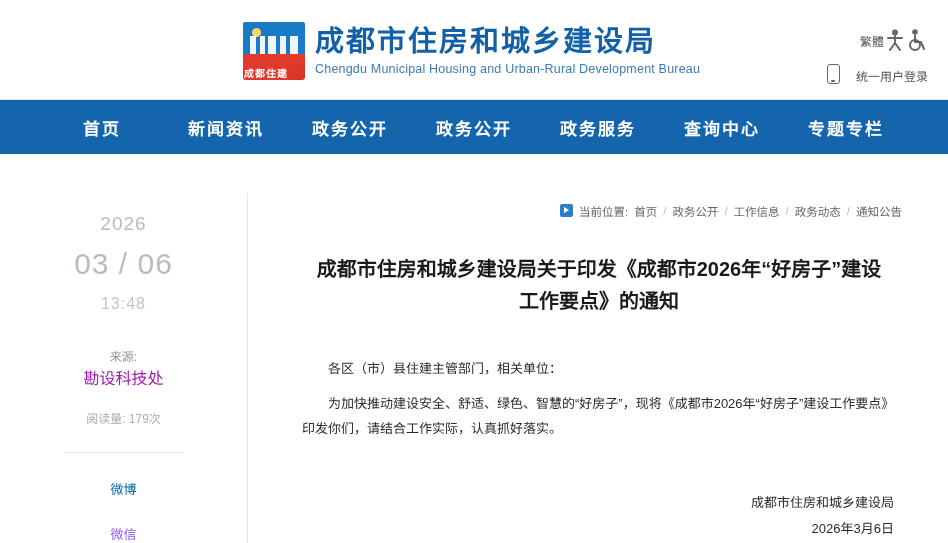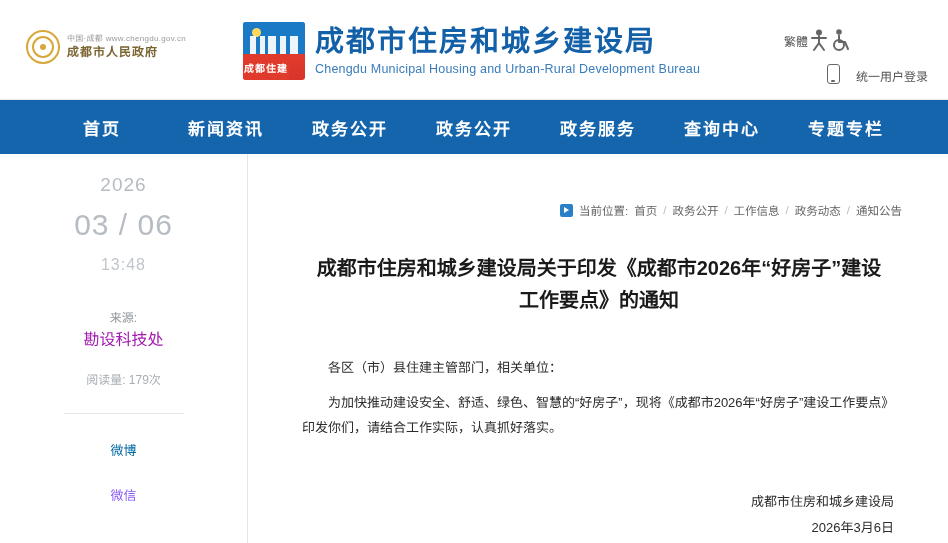--- a/index.html
+++ b/index.html
@@ -81,40 +81,40 @@
         #ffffff 0 6px, transparent 6px 10px,
         #ffffff 10px 15px, transparent 15px 18px,
         #ffffff 18px 26px, transparent 26px 30px,
         #ffffff 30px 36px, transparent 36px 40px,
         #ffffff 40px 48px);
     opacity: .92;
   }
   .brand-mark .band {
     position: absolute; left: 0; right: 16px; bottom: 0; height: 26px;
     background: #e03a2c;
-    display: flex; align-items: center; justify-content: center;
+    display: flex; align-items: flex-end; justify-content: center;
   }
   .brand-mark .band span {
     color: #fff; font-size: 10px; letter-spacing: 1px; font-weight: bold;
   }
   .brand-titles { padding-top: 3px; }
   .brand-cn {
     font-size: 29px; font-weight: bold; color: #1260a8;
     letter-spacing: 2px; line-height: 1.15;
     font-family: "Liberation Serif", "DejaVu Serif", serif;
   }
   .brand-en {
     font-size: 12.5px; color: #3a7cbb; letter-spacing: .2px; margin-top: 4px;
   }
 
   .header-right {
     position: absolute; right: 20px; top: 28px;
     width: 220px;
   }
-  .hr-row1 { display: flex; align-items: center; justify-content: center; gap: 0; }
+  .hr-row1 { display: flex; align-items: center; justify-content: flex-end; gap: 0; }
   .hr-row2 { display: flex; align-items: flex-end; justify-content: flex-end; gap: 16px; margin-top: 12px; }
   .hr-link { font-size: 12px; color: #555; }
   .acc-icon { width: 22px; height: 24px; position: relative; }
   .acc-icon svg { display: block; }
   .phone-icon {
     width: 13px; height: 20px;
     border: 1.6px solid #666; border-radius: 3px;
     position: relative;
   }
   .phone-icon::after {
@@ -135,21 +135,21 @@
     text-align: center;
     color: #fff;
     font-size: 17px;
     font-weight: bold;
     letter-spacing: 2px;
     cursor: pointer;
     font-family: "Liberation Sans", "DejaVu Sans", sans-serif;
   }
 
   
-  .content { display: flex; height: 389px; background: #fff; }
+  .content { display: flex; height: 389px; background: #fff; align-items: flex-end; }
 
   .side {
     width: 248px;
     border-right: 1px solid #e6e6e6;
     padding-top: 12px;
     text-align: center;
     color: #9aa0a6;
   }
   .side .year { font-size: 19px; color: #b6bcc2; margin-top: 8px; letter-spacing: 1px; }
   .side .date { font-size: 30px; color: #b6bcc2; margin-top: 12px; letter-spacing: 1px; }
@@ -208,27 +208,20 @@
     color: #2b2b2b;
   }
 </style>
 </head>
 <body>
 
 <div class="page">
 
   <div class="header">
 
-    <div class="gov-logo">
-      <div class="gov-emblem"></div>
-      <div class="gov-text">
-        <div class="t1">中国·成都 www.chengdu.gov.cn</div>
-        <div class="t2">成都市人民政府</div>
-      </div>
-    </div>
 
     <div class="brand">
       <div class="brand-mark">
         <div class="sky"></div>
         <div class="sun"></div>
         <div class="city"></div>
         <div class="band">
           <span>成都住建</span>
         </div>
       </div>

